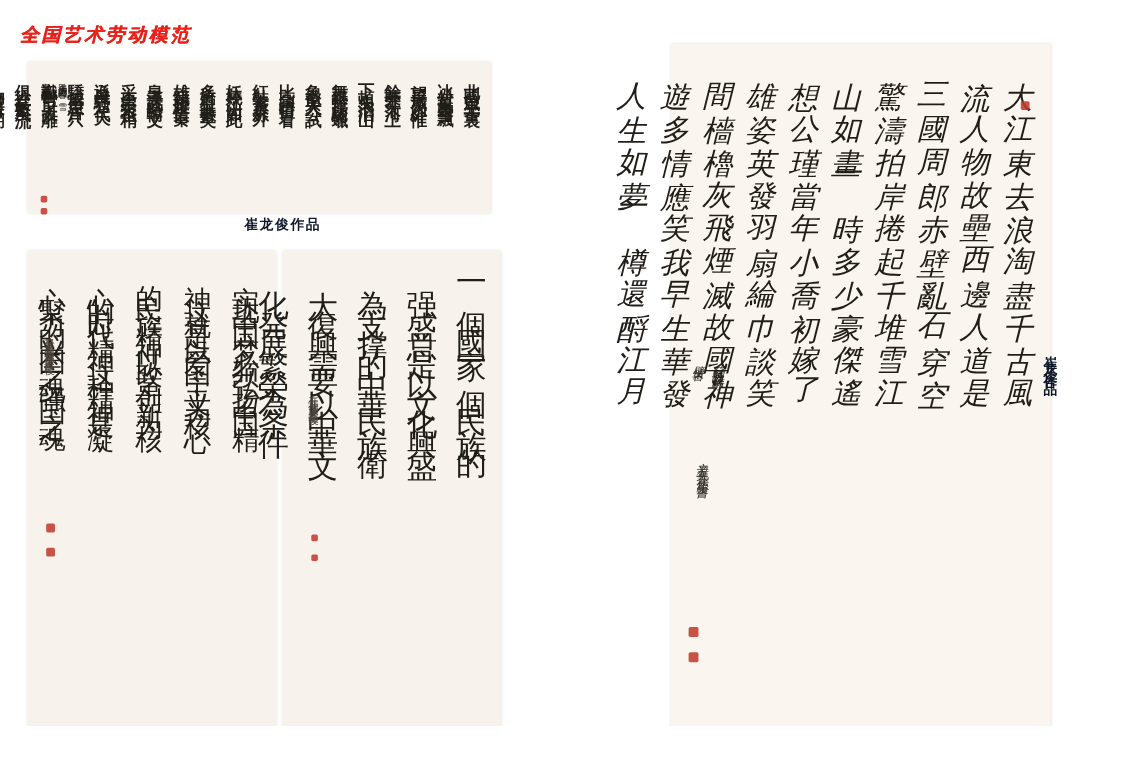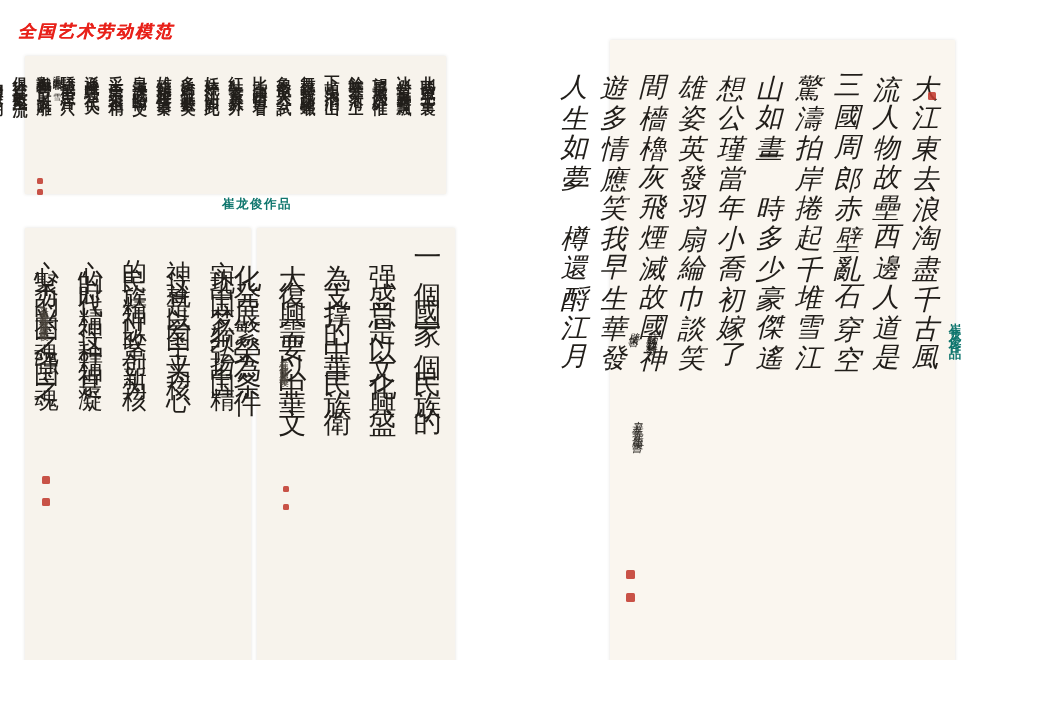--- a/index.html
+++ b/index.html
@@ -17,21 +17,21 @@
   }
   .page-number {
     position:absolute; top:662px;
     font-family:"Liberation Sans", sans-serif;
     font-size:16px; font-weight:bold; color:#be185d;
   }
   .page-number.left  { left:22px; }
   .page-number.right { left:946px;margin-left:28px; }
   
   .caption {
-    position:absolute; color:#0f766e;
+    position:absolute; color:#0f172a;
     font-family:"Liberation Sans", sans-serif;
     font-weight:bold; font-size:12.5px; letter-spacing:1.5px;
   }
   .caption.horizontal { left:222px; top:196px; }
   .caption.vertical {
     left:946px; top:313px;
     writing-mode:vertical-rl; text-orientation:upright; letter-spacing:6px;
   }
   
   .art {

